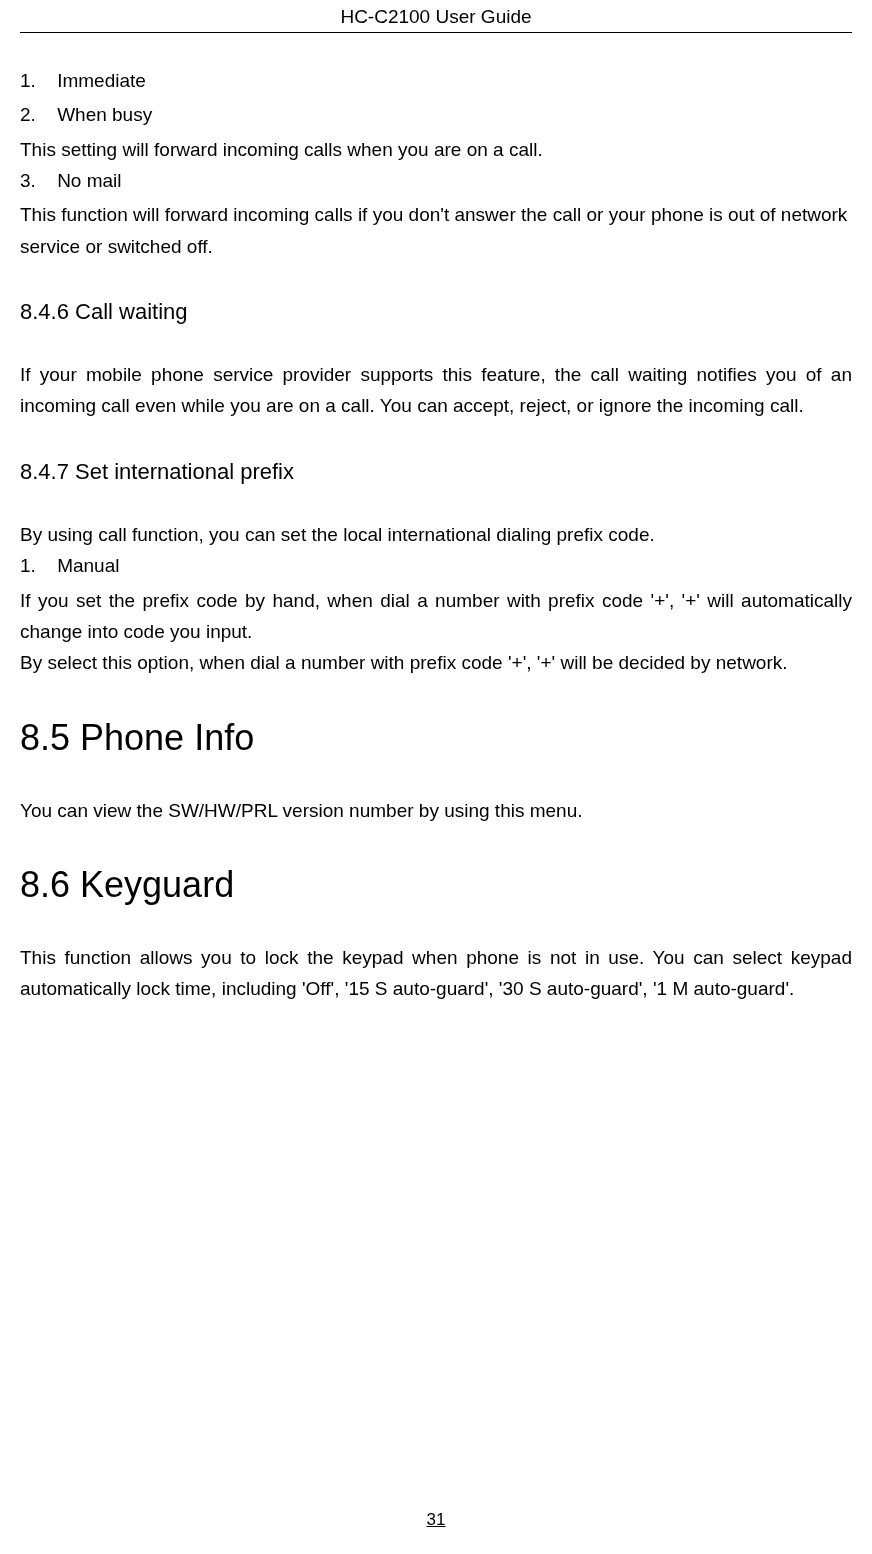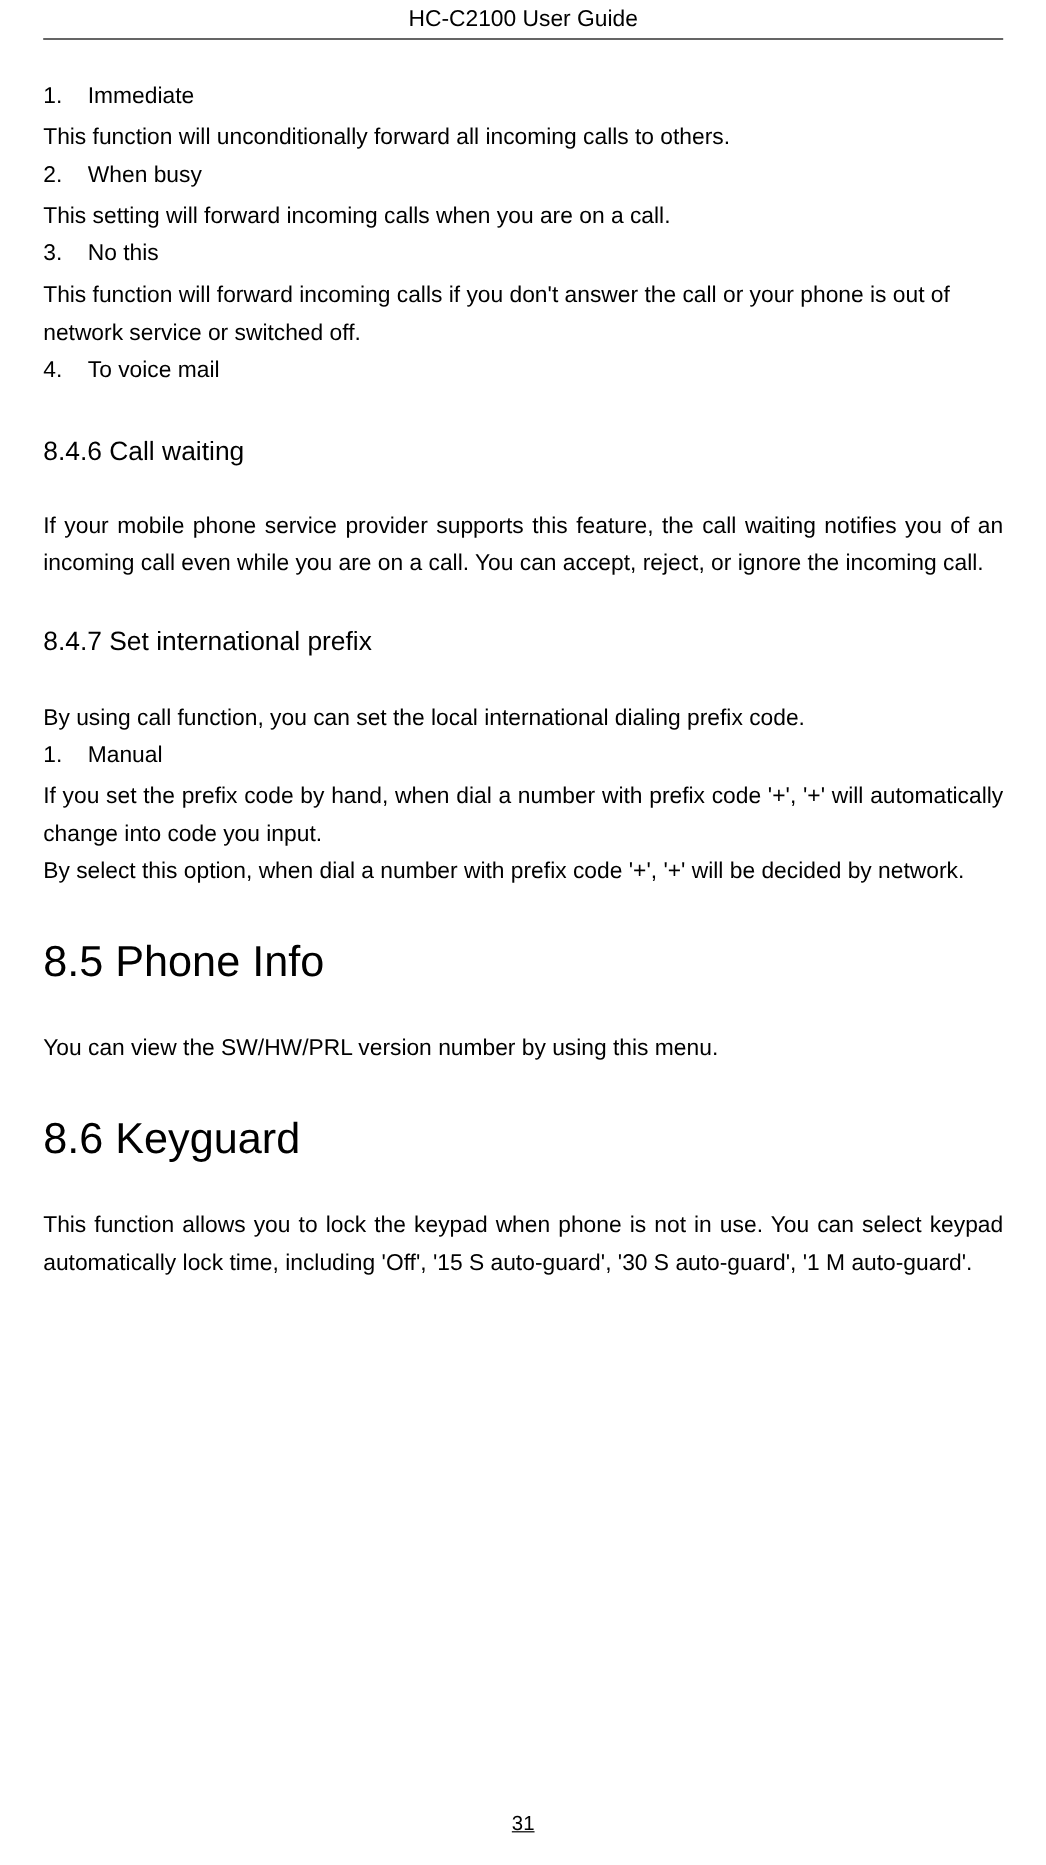--- a/index.html
+++ b/index.html
@@ -11,21 +11,21 @@
       font-family: Arial, sans-serif;
       background: #fff;
       color: #000;
       width: 872px;
       margin: 0 auto;
       padding: 0;
     }
     .page {
       min-height: 1554px;
       position: relative;
-      padding: 0 36px;
+      padding: 0 20px;
     }
     .header {
       text-align: center;
       font-size: 19px;
       padding: 6px 0 4px 0;
       border-bottom: 1.5px solid #000;
     }
     .content {
       padding-top: 32px;
     }
@@ -85,38 +85,33 @@
     <span>HC-C2100 User Guide</span>
   </div>
 
   <div class="content">
 
     <div class="section-block">
       <div class="list-item">
         <span class="num">1.</span>
         <span class="title">Immediate</span>
       </div>
-      <div class="body-text">This function will unconditionally forward all incoming calls to others.</div>
 
       <div class="list-item">
         <span class="num">2.</span>
         <span class="title">When busy</span>
       </div>
       <div class="body-text">This setting will forward incoming calls when you are on a call.</div>
 
       <div class="list-item">
         <span class="num">3.</span>
-        <span class="title">No this</span>
+        <span class="title">No mail</span>
       </div>
       <div class="body-text">This function will forward incoming calls if you don't answer the call or your phone is out of network service or switched off.</div>
 
-      <div class="list-item">
-        <span class="num">4.</span>
-        <span class="title">To voice mail</span>
-      </div>
     </div>
 
     <div class="h3">8.4.6 Call waiting</div>
     <div class="body-text-justify">If your mobile phone service provider supports this feature, the call waiting notifies you of an incoming call even while you are on a call. You can accept, reject, or ignore the incoming call.</div>
 
     <div class="h3">8.4.7 Set international prefix</div>
     <div class="body-text">By using call function, you can set the local international dialing prefix code.</div>
 
     <div class="list-item">
       <span class="num">1.</span>

